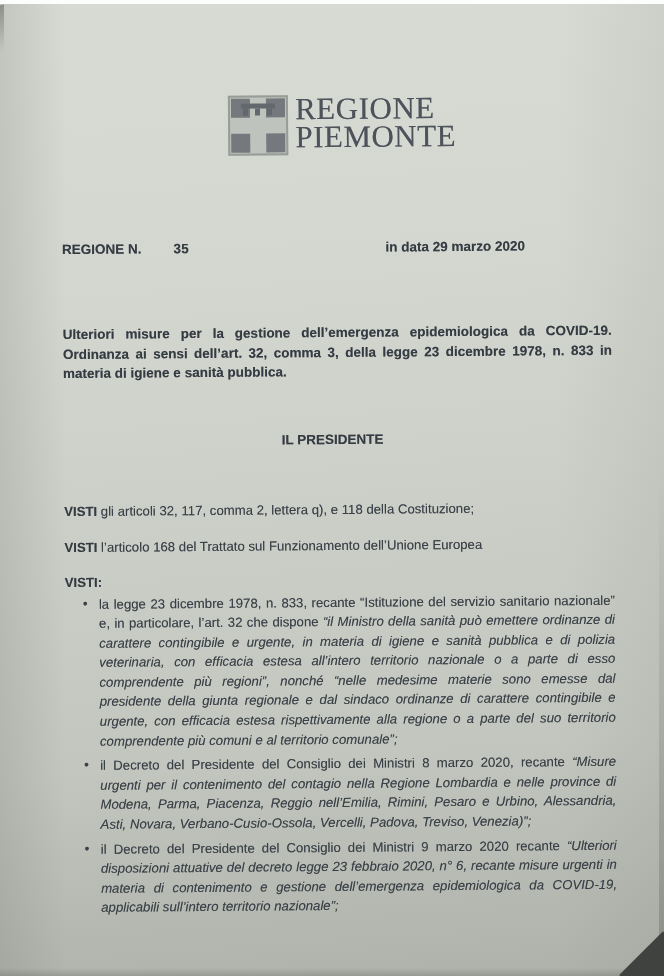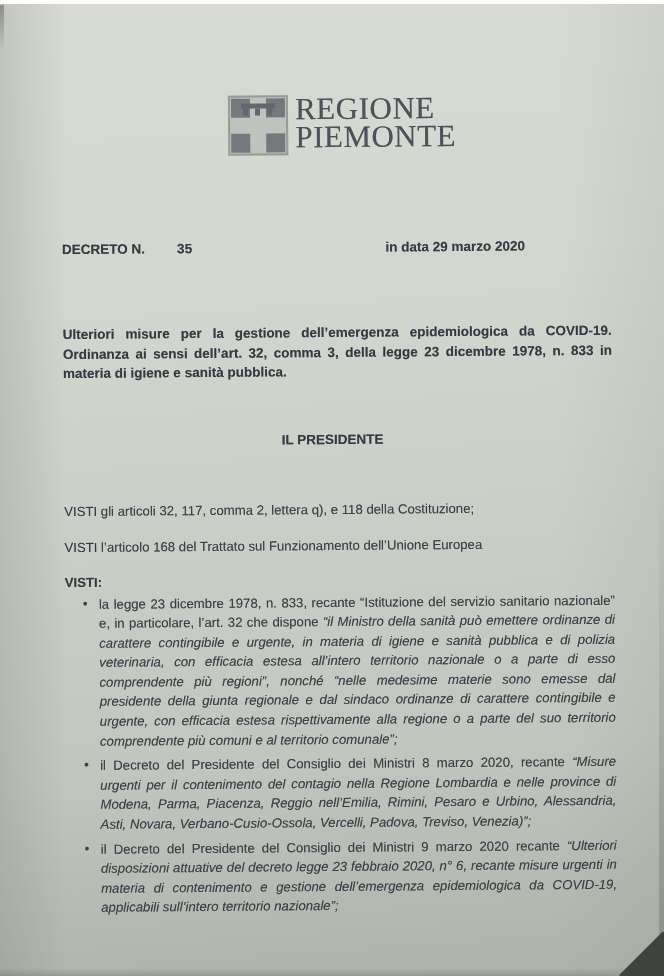--- a/index.html
+++ b/index.html
@@ -46,21 +46,21 @@
   .decree-date{margin-left:auto;margin-right:86px;}
 
   .subject{margin:68px 52px 0 63px;font-weight:bold;font-size:13.5px;line-height:19.5px;
     text-align:justify;color:#353b42;}
 
   .presidente{margin-top:50px;text-align:center;font-weight:bold;font-size:13.5px;color:#353b42;}
 
   .recital{margin:0 52px 0 63px;font-size:13.2px;line-height:19px;}
   .recital.first{margin-top:53px;}
   .recital + .recital{margin-top:17px;}
-  .bold{font-weight:normal;color:#353b42;text-align:center;}
+  .bold{font-weight:bold;color:#353b42;text-align:center;}
   .list-intro{margin:18px 52px 0 63px;font-weight:bold;font-size:13.2px;color:#353b42;}
 
   ul.visti-list{margin:2px 51px 0 80px;padding:0;list-style:none;font-size:13.2px;line-height:19.6px;text-align:justify;}
   ul.visti-list li{position:relative;padding-left:17px;margin-top:5px;}
   ul.visti-list li::before{content:"•";position:absolute;left:1px;top:-1px;color:#3a4047;}
   .q{font-style:italic;}
 </style>
 </head>
 <body>
 
@@ -78,21 +78,21 @@
         <div class="sq br"></div>
         <div class="lambello"></div>
       </div>
       <div class="logo-text">
         <div>REGIONE</div>
         <div>PIEMONTE</div>
       </div>
     </div>
 
     <div class="decree-row">
-      <span>DECRETO N.</span>
+      <span>REGIONE N.</span>
       <span class="decree-num">35</span>
       <span class="decree-date">in data 29 marzo 2020</span>
     </div>
 
     <p class="subject">Ulteriori misure per la gestione dell’emergenza epidemiologica da COVID-19. Ordinanza ai sensi dell’art. 32, comma 3, della legge 23 dicembre 1978, n. 833 in materia di igiene e sanità pubblica.</p>
 
     <p class="presidente">IL PRESIDENTE</p>
 
     <p class="recital first"><span class="bold">VISTI</span><span> gli articoli 32, 117, comma 2, lettera q), e 118 della Costituzione;</span></p>
 

